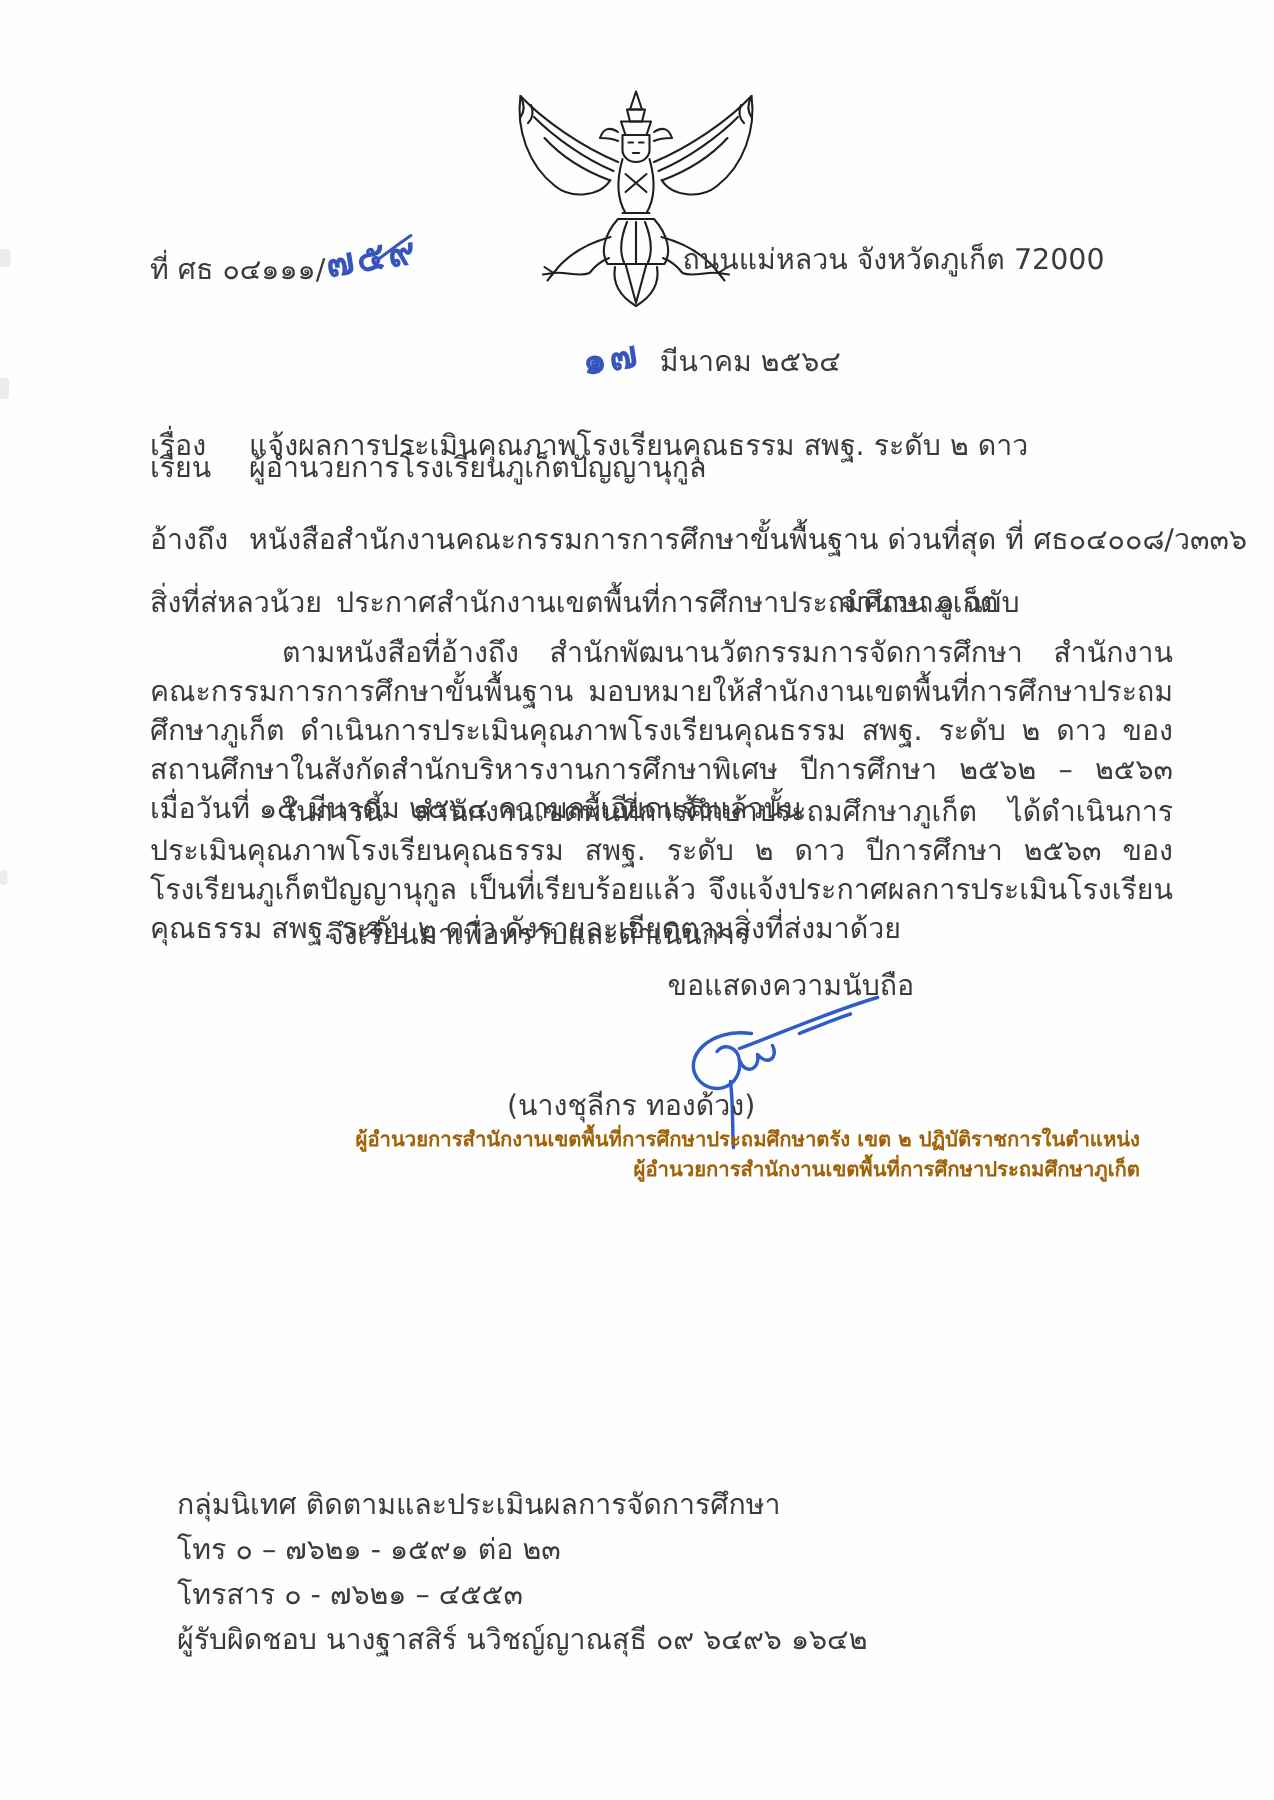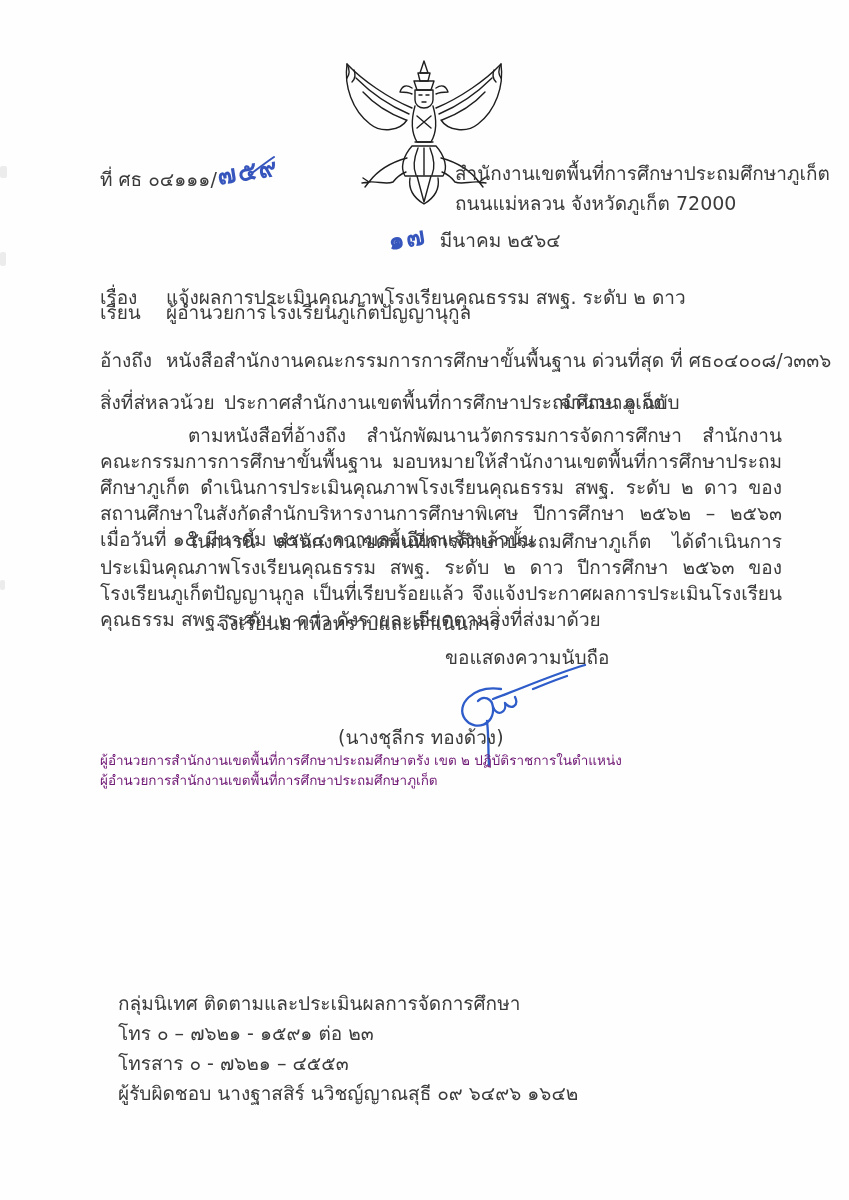--- a/index.html
+++ b/index.html
@@ -18,24 +18,25 @@
   .hand{
     color:#3756bd;
     font-size:25px;
     font-weight:bold;
     transform:rotate(-9deg);
     display:inline-block;
     letter-spacing:2px;
   }
   .blue-small{
     font-size:13.5px;
-    color:#701a75;
+    color:#a16207;
     width:660px;
-    text-align:left;
+    text-align:right;
     line-height:20px;
+    font-weight:bold;
   }
   .artifact{background:#9a9a9a;opacity:.18;border-radius:2px;}
   .label-col{display:inline-block;}
   svg{display:block;}
 </style>
 </head>
 <body>
 
 <div class="page">
 
@@ -84,21 +85,20 @@
   </div>
 
   <div class="abs doc-text" style="left:100px;top:165px;">
     <span>ที่ ศธ ๐๔๑๑๑/</span><span class="hand" style="position:relative;top:-6px;">๗๕๙</span>
     <svg class="abs" style="left:150px;top:-10px;" width="26" height="20" viewBox="0 0 26 20">
         <path d="M2,18 C10,12 18,6 24,2" stroke="#3756bd" stroke-width="2" fill="none" stroke-linecap="round"></path>
       </svg>
   </div>
 
   <div class="abs doc-text" style="left:455px;top:158px;line-height:30px;">
-    <div>สำนักงานเขตพื้นที่การศึกษาประถมศึกษาภูเก็ต</div>
     <div>ถนนแม่หลวน  จังหวัดภูเก็ต  72000</div>
   </div>
 
   <div class="abs" style="left:388px;top:218px;">
     <span class="hand">๑๗</span>
     <span class="doc-text" style="margin-left:8px;">มีนาคม ๒๕๖๔</span>
   </div>
 
   <div class="abs doc-text" style="left:100px;top:284px;">
     <span class="label-col" style="width:60px;">เรื่อง</span>

